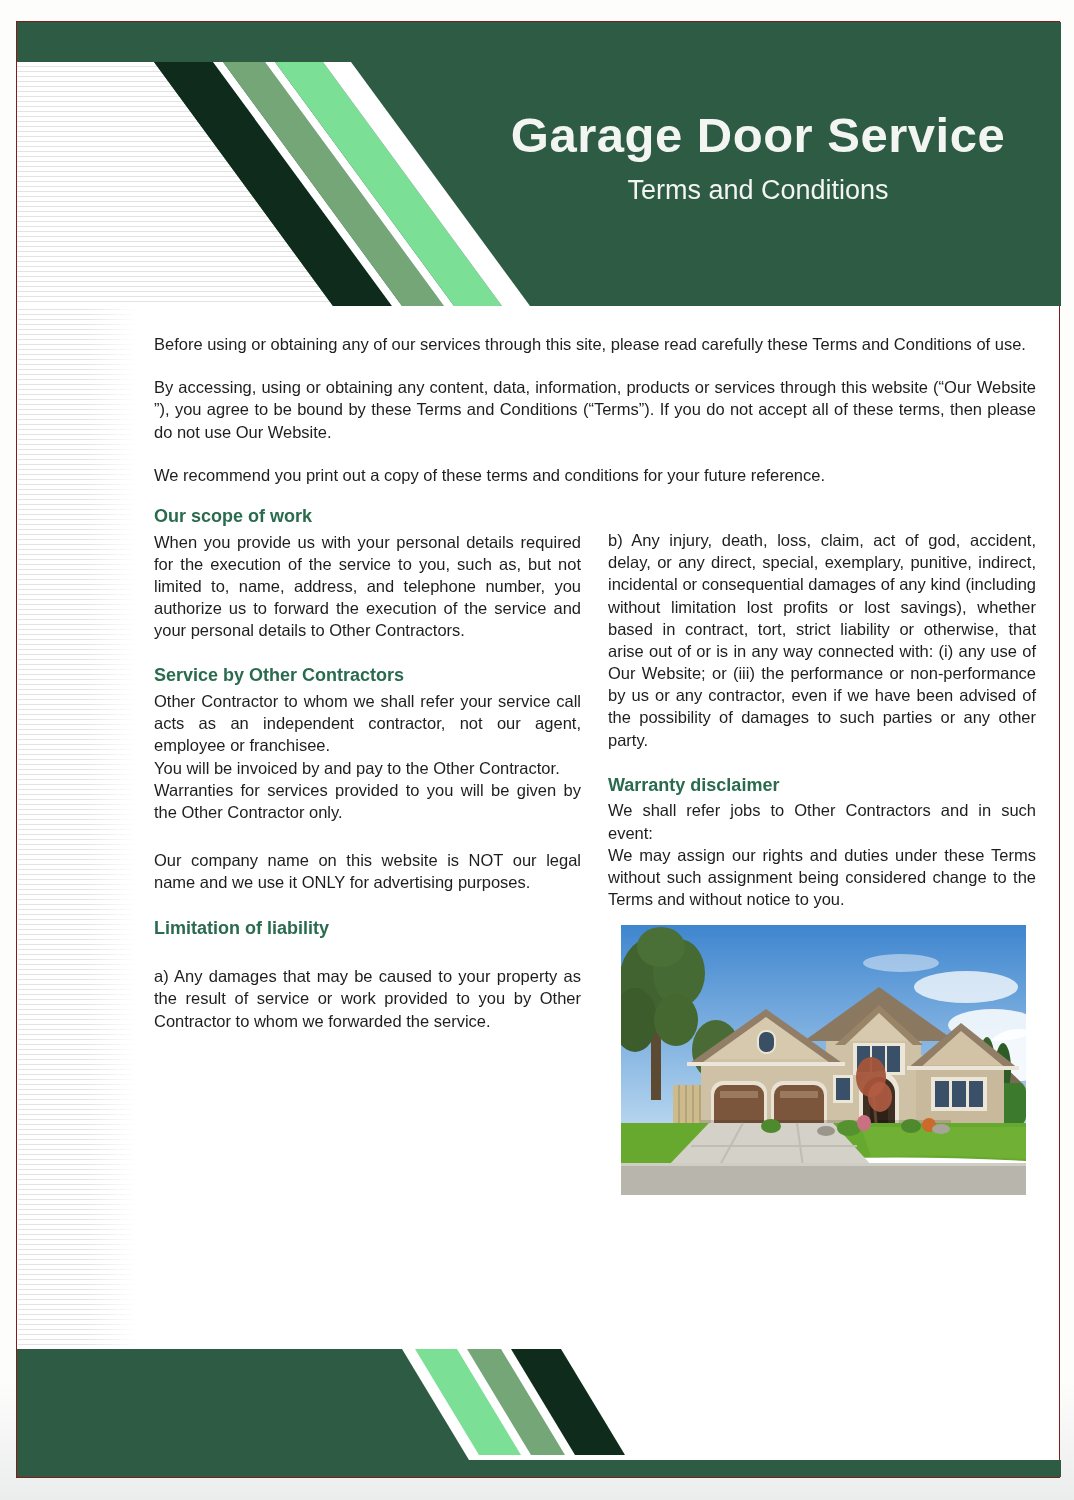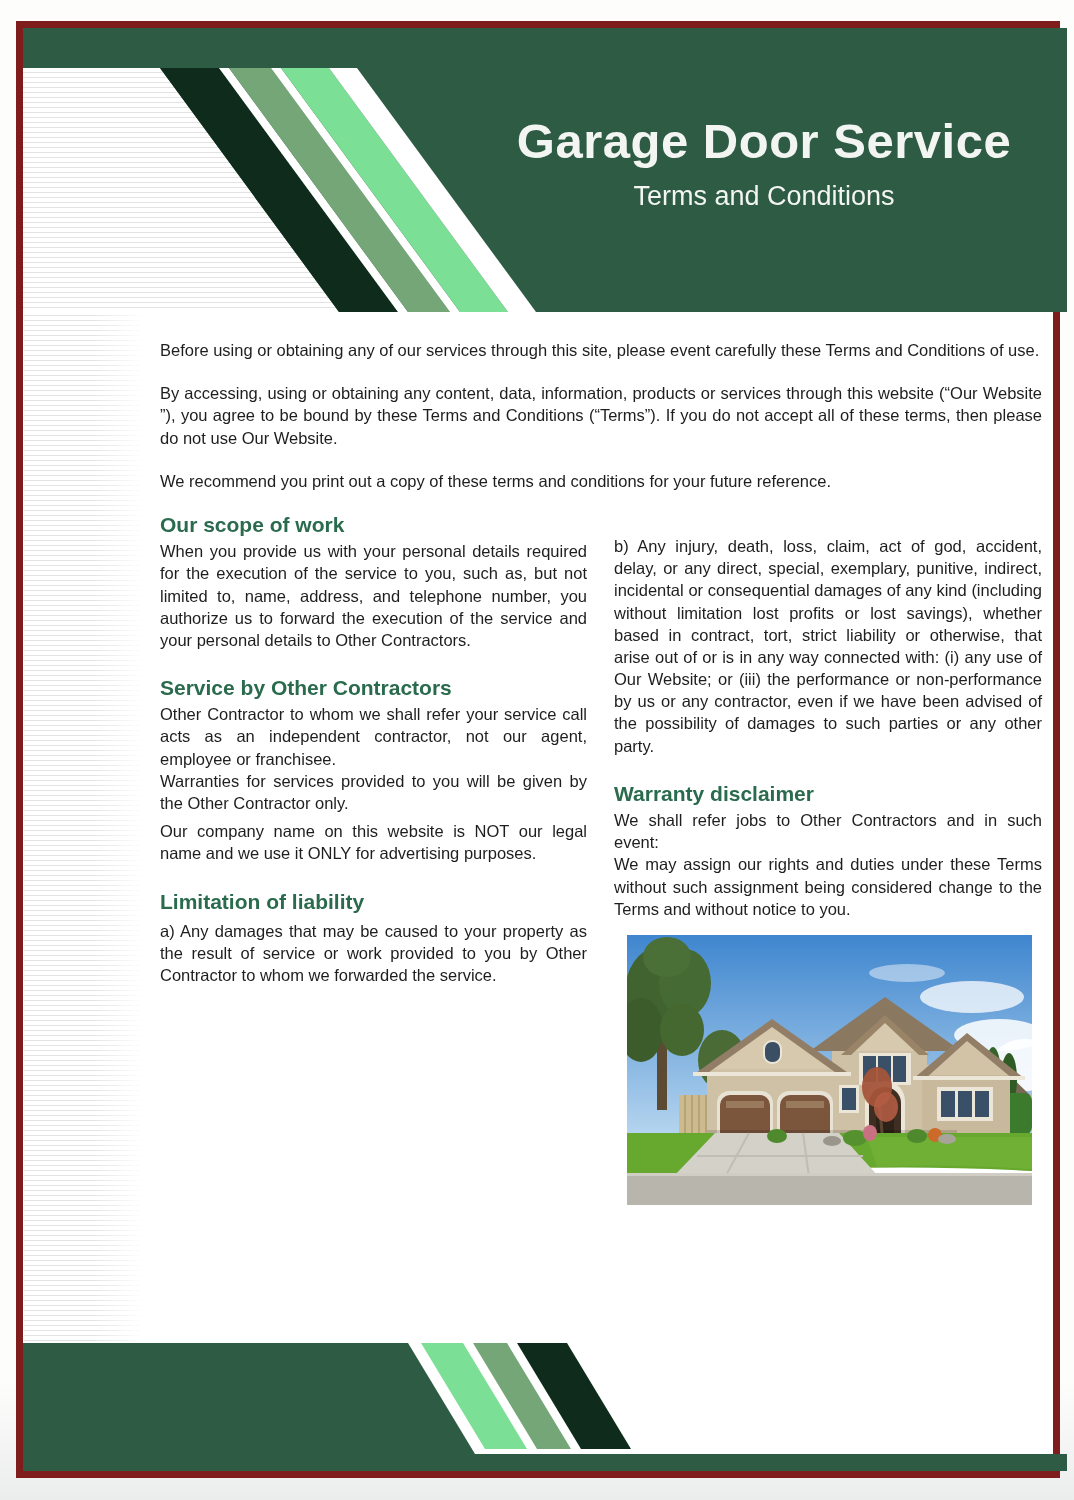--- a/index.html
+++ b/index.html
@@ -12,21 +12,21 @@
   }
   *{box-sizing:border-box;margin:0;padding:0;}
   body{
     width:1074px;height:1500px;position:relative;
     background:linear-gradient(#fdfdfc 0 92%, #ebedec);
     font-family:"Liberation Sans", sans-serif;
     overflow:hidden;
   }
   .page{
     position:absolute;left:16px;top:21px;width:1044px;height:1457px;
-    background:#ffffff;border:7px solid #7f1d1d;
+    background:#ffffff;border:1px solid #7f1d1d;
   }
   
   .band{position:absolute;left:0;top:0;width:1044px;height:284px;}
   .band svg{display:block;width:100%;height:100%;}
   .band-titles{
     position:absolute;left:431px;top:88px;width:620px;text-align:center;color:#f3f5f2;
   }
   .band-title{font-size:49px;font-weight:bold;letter-spacing:.5px;line-height:1.05;}
   .band-subtitle{
     font-size:27px;margin-top:14px;
@@ -44,25 +44,25 @@
     position:absolute;left:137px;top:311px;width:882px;
     color:var(--text-color);font-size:16.5px;line-height:1.345;
   }
   .content p{text-align:justify;}
   .intro p{margin-bottom:21px;}
   .intro p:last-child{margin-bottom:0;}
   .cols{display:flex;gap:27px;margin-top:20px;}
   .col{width:427px;}
   .col-right{width:428px;padding-top:23px;}
   h2{
-    font-size:21px;color:var(--heading-green);font-weight:bold;
+    font-size:18px;color:var(--heading-green);font-weight:bold;
     margin:24px 0 3px 0;line-height:1.2;
   }
   .col .first{margin-top:0;}
-  .gap{margin-top:6px;}
+  .gap{margin-top:26px;}
   
   .photo{
     display:block;width:405px;height:270px;margin:15px 0 0 13px;
   }
   
   .footer-decor{position:absolute;left:0;bottom:0;width:1044px;height:128px;}
   .footer-decor svg{display:block;width:100%;height:100%;}
 </style>
 </head>
 <body>
@@ -91,34 +91,35 @@
     <div class="band-titles">
       <div class="band-title">Garage Door Service</div>
       <div class="band-subtitle">Terms and Conditions</div>
     </div>
   </div>
 
   <div class="pinstripes"></div>
 
   <div class="content">
     <div class="intro">
-      <p>Before using or obtaining any of our services through this site, please event carefully these Terms and Conditions of use.</p>
+      <p>Before using or obtaining any of our services through this site, please read carefully these Terms and Conditions of use.</p>
       <p>By accessing, using or obtaining any content, data, information, products or services through this website (“Our Website ”), you agree to be bound by these Terms and Conditions (“Terms”). If you do not accept all of these terms, then please do not use Our Website.</p>
       <p>We recommend you print out a copy of these terms and conditions for your future reference.</p>
     </div>
 
     <div class="cols">
 
       <div class="col">
         <h2 class="first">Our scope of work</h2>
 
         <p>When you provide us with your personal details required for the execution of the service to you, such as, but not limited to, name, address, and telephone number, you authorize us to forward the execution of the service and your personal details to Other Contractors.</p>
 
         <h2>Service by Other Contractors</h2>
         <p>Other Contractor to whom we shall refer your service call acts as an independent contractor, not our agent, employee or franchisee.</p>
+        <p>You will be invoiced by and pay to the Other Contractor.</p>
         <p>Warranties for services provided to you will be given by the Other Contractor only.</p>
         <p class="gap">Our company name on this website is NOT our legal name and we use it ONLY for advertising purposes.</p>
 
         <h2>Limitation of liability</h2>
         <p class="gap">a) Any damages that may be caused to your property as the result of service or work provided to you by Other Contractor to whom we forwarded the service.</p>
       </div>
 
       <div class="col col-right">
         <p>b) Any injury, death, loss, claim, act of god, accident, delay, or any direct, special, exemplary, punitive, indirect, incidental or consequential damages of any kind (including without limitation lost profits or lost savings), whether based in contract, tort, strict liability or otherwise, that arise out of or is in any way connected with: (i) any use of Our Website; or (iii) the performance or non-performance by us or any contractor, even if we have been advised of the possibility of damages to such parties or any other party.</p>
 

